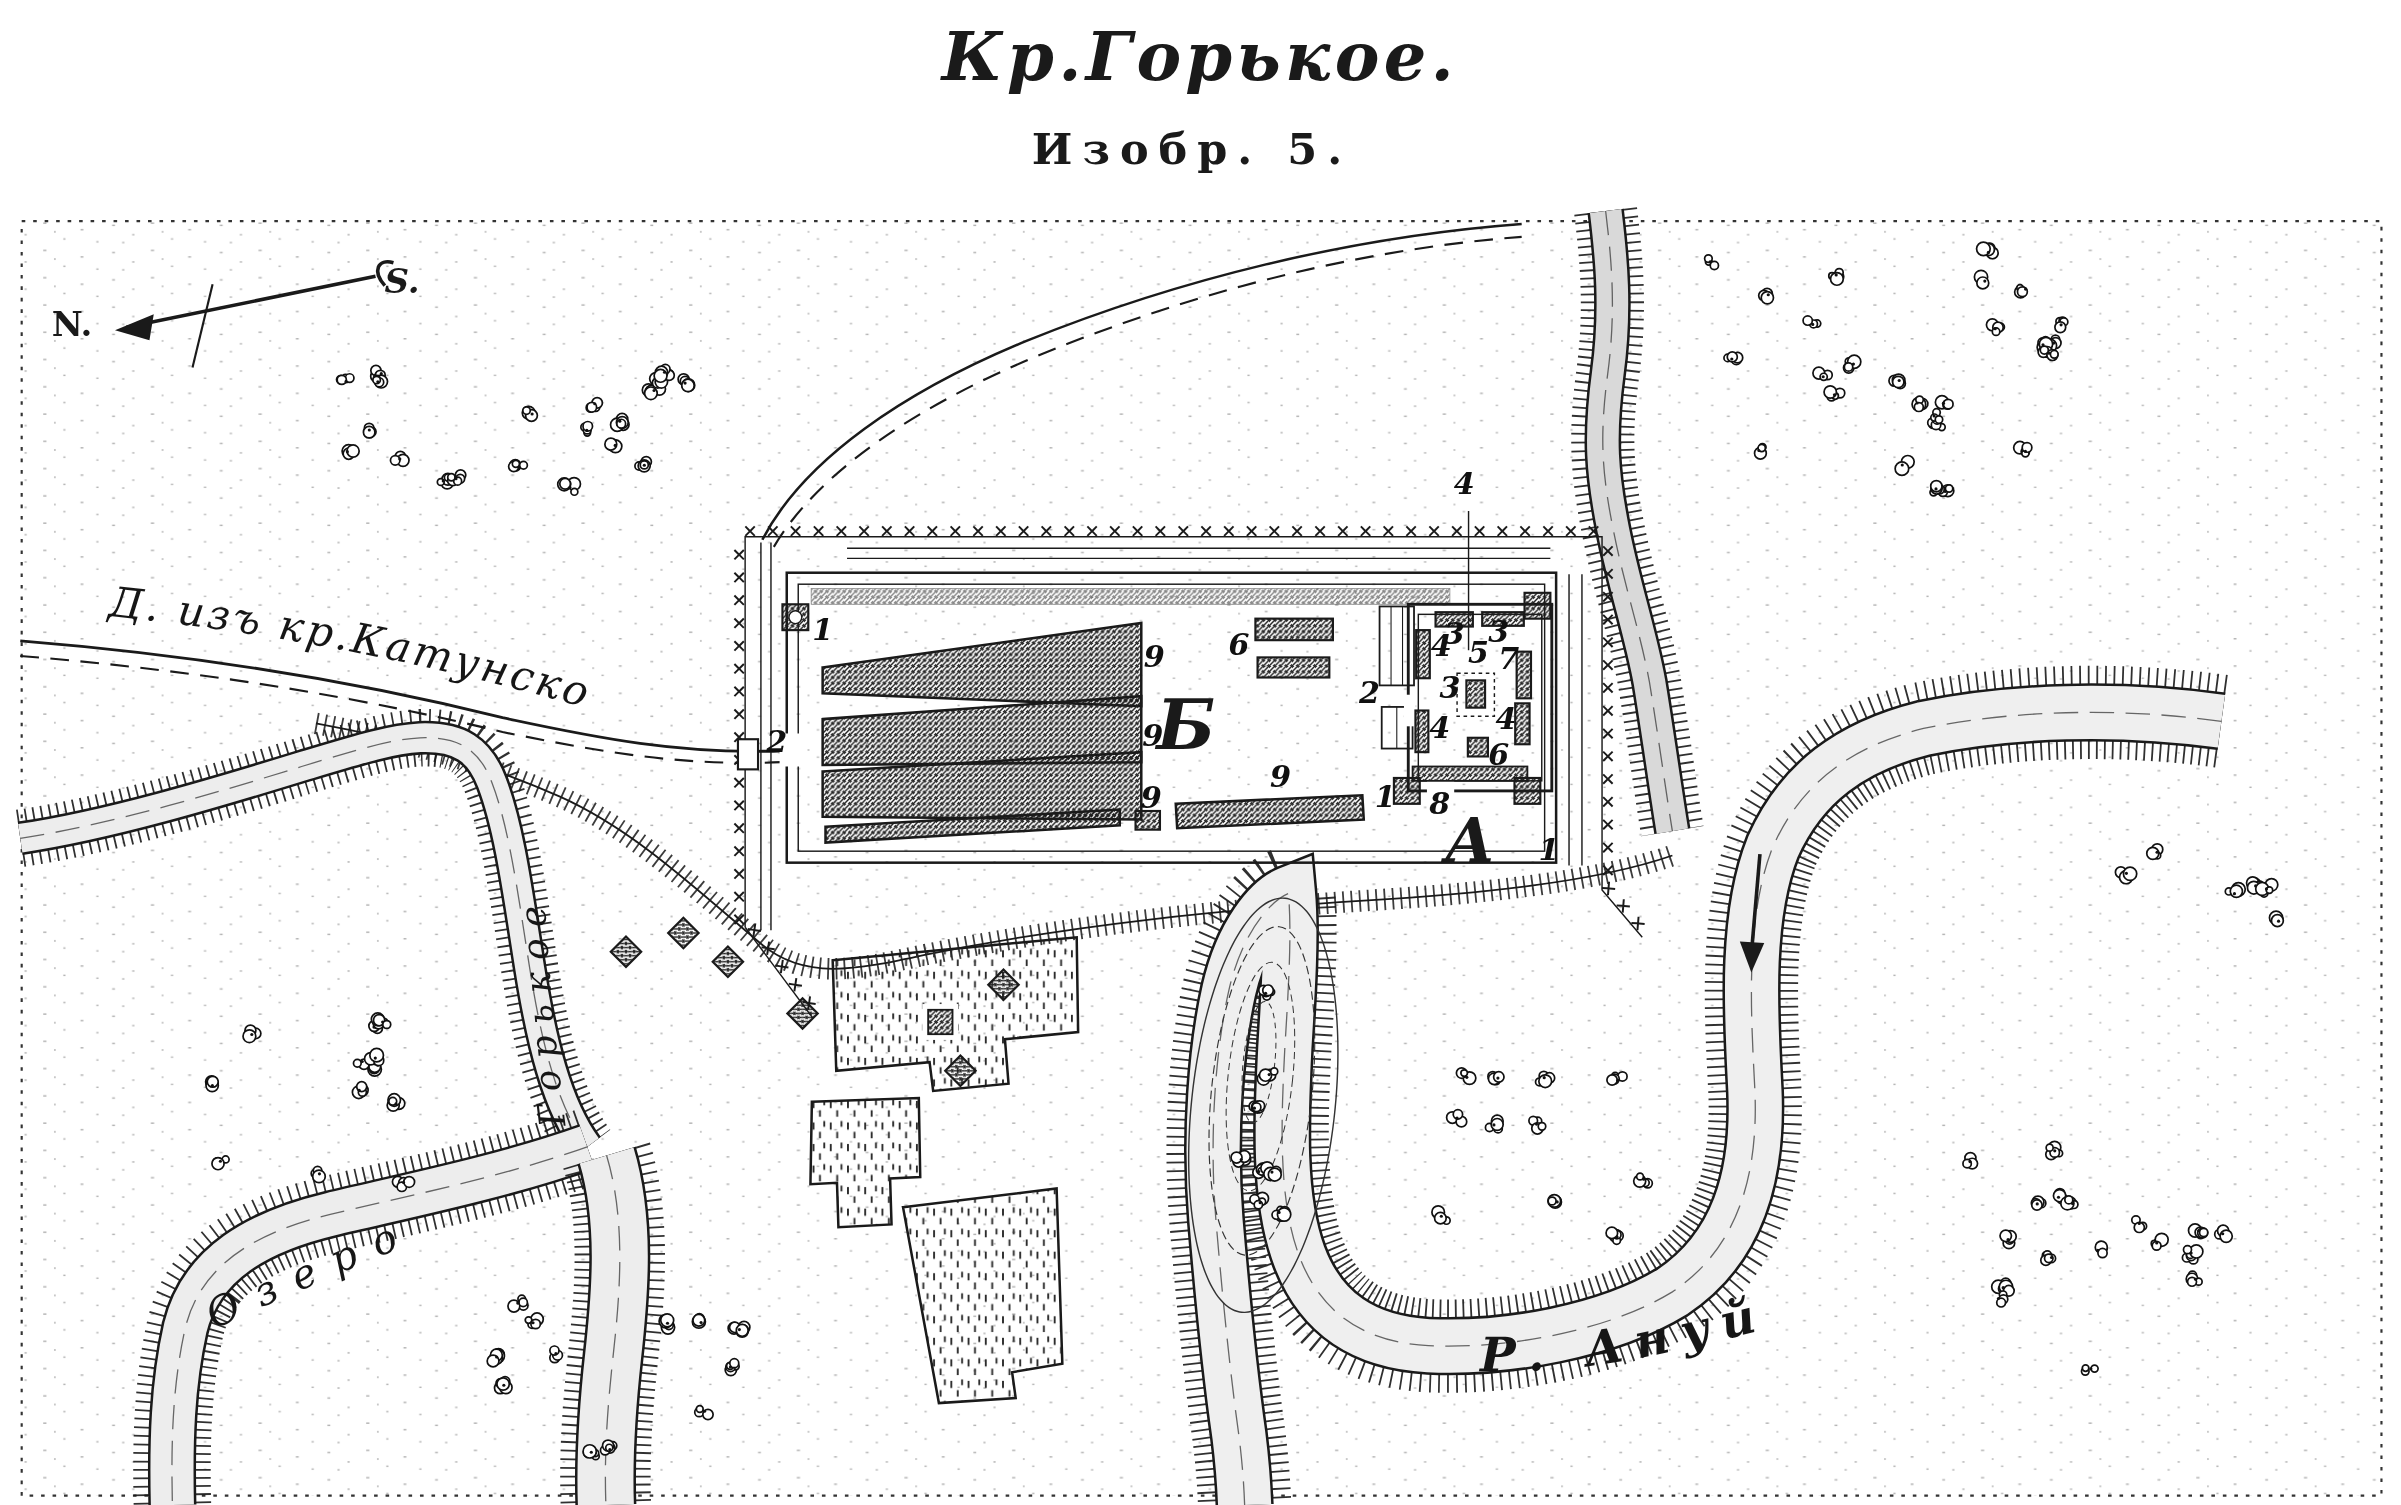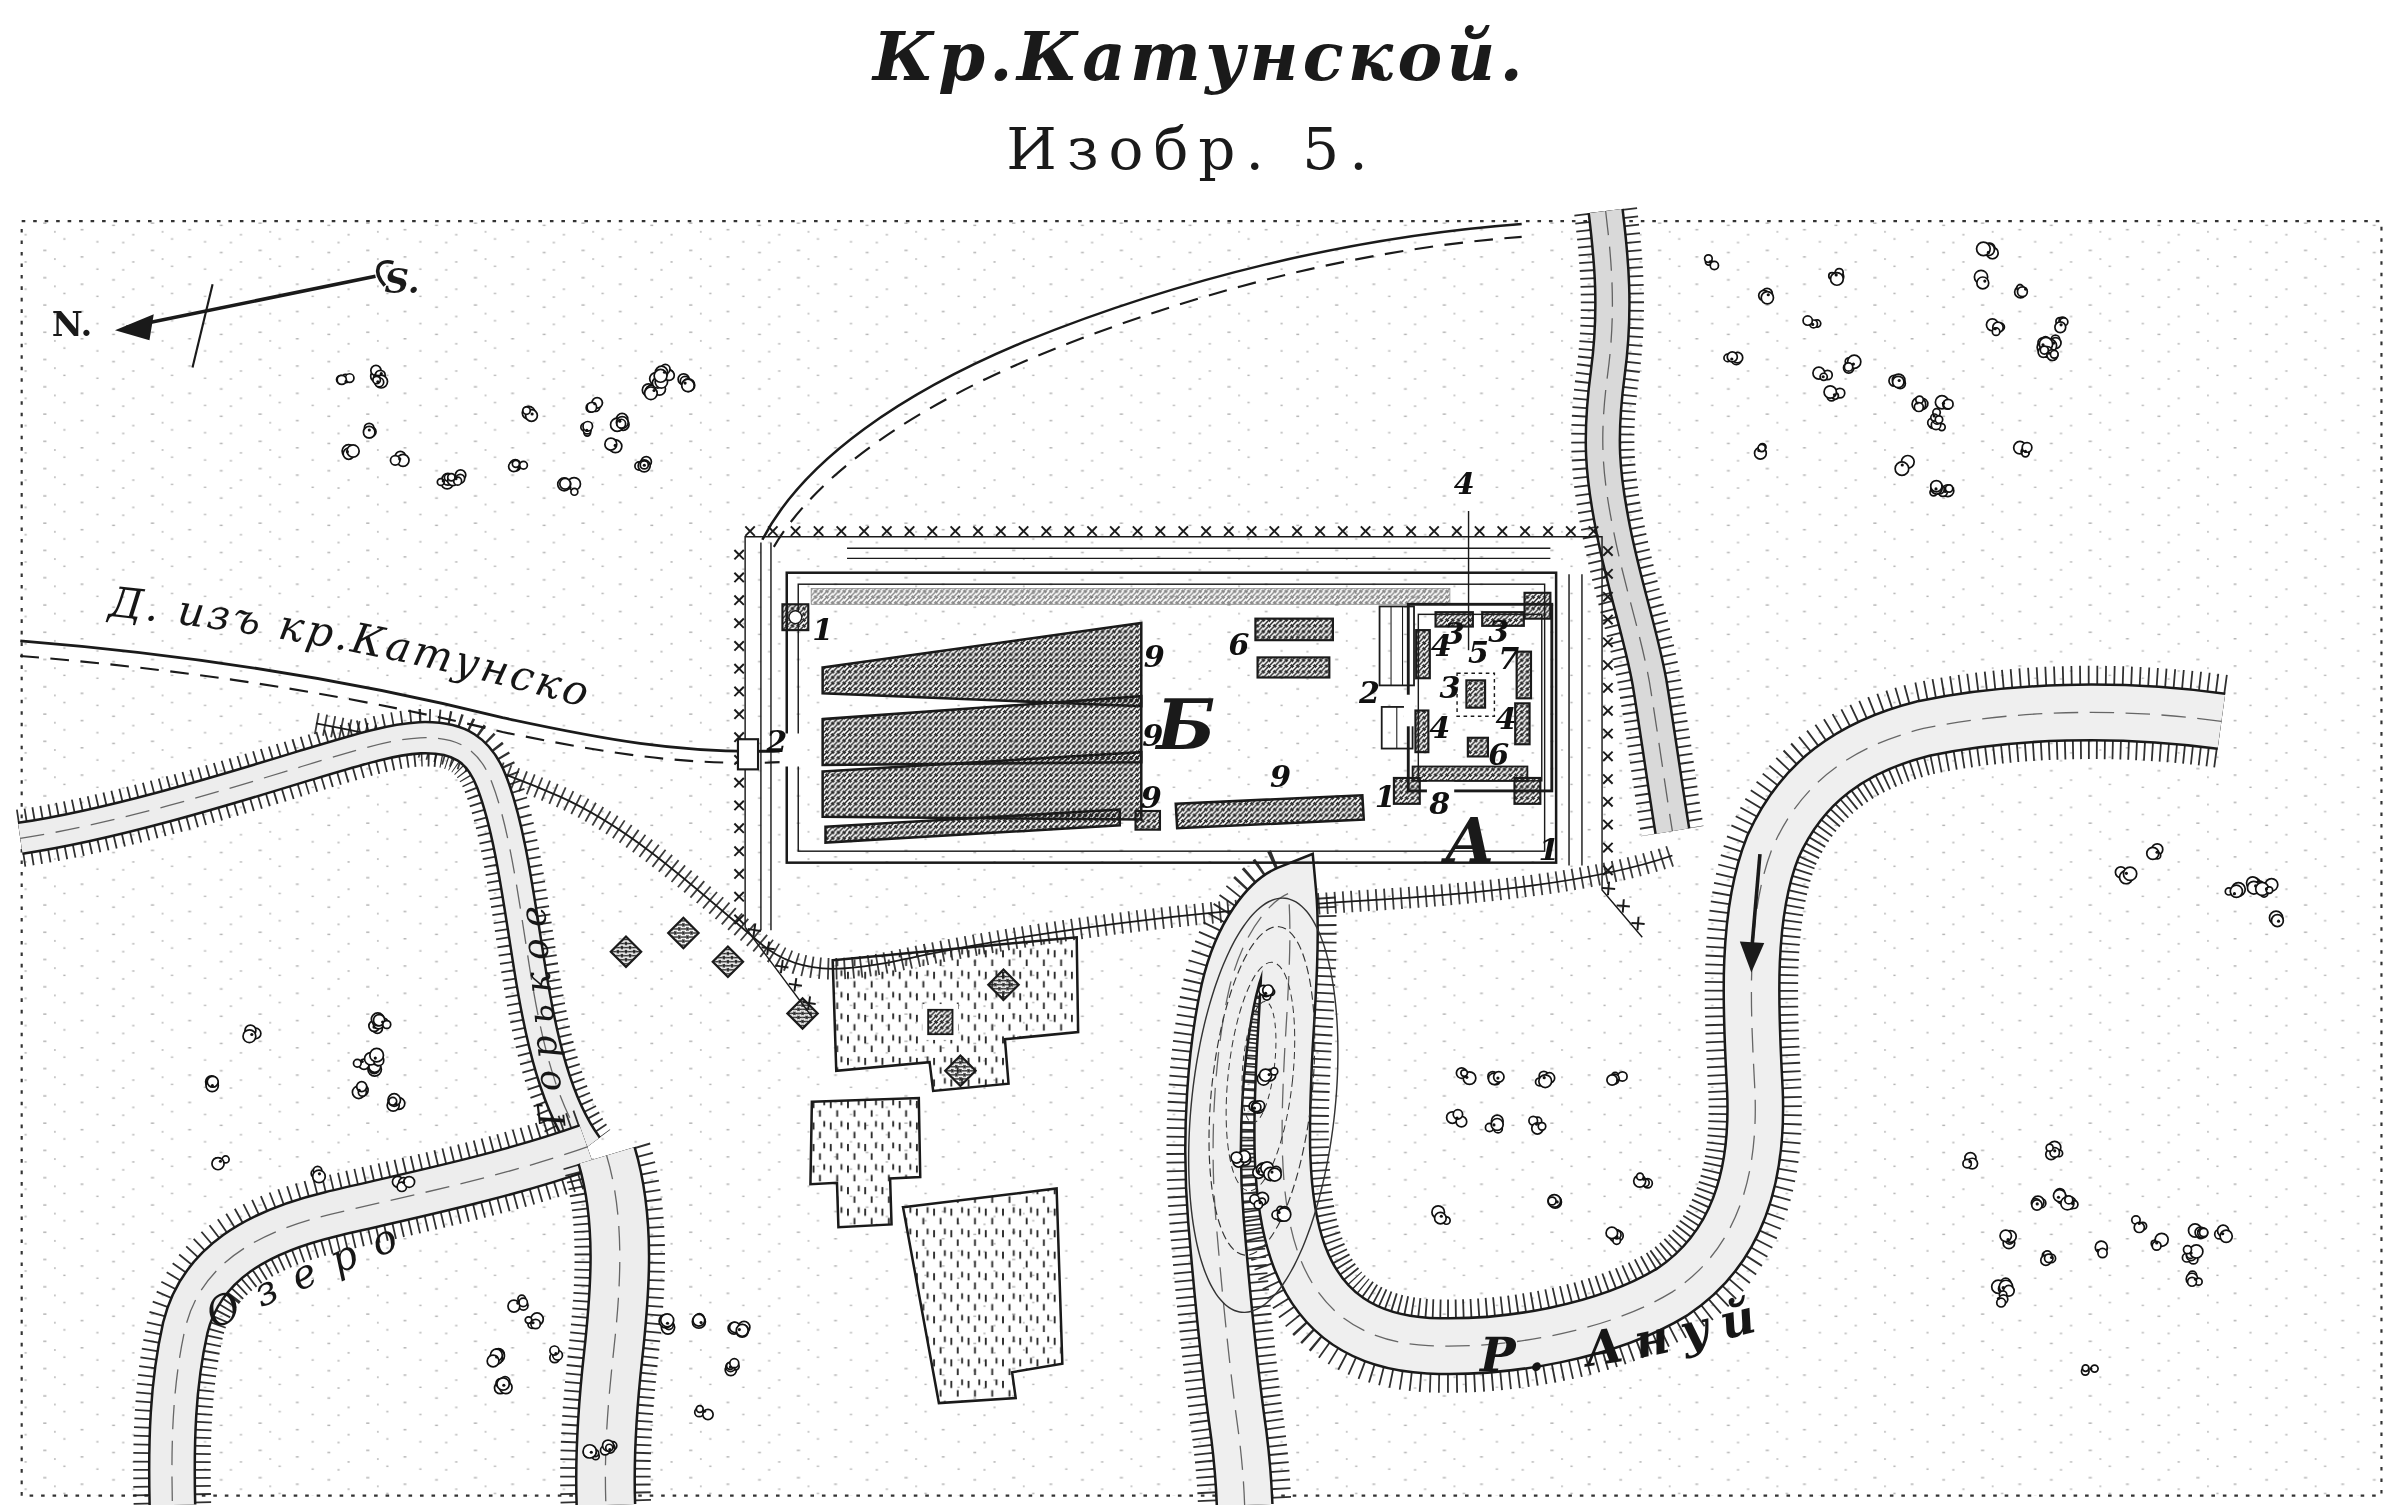--- a/index.html
+++ b/index.html
@@ -1,21 +1,21 @@
 <!DOCTYPE html>
 <html style="font-size:11.5px"><head>
 <meta charset="utf-8">
 <style>
   html,body{margin:0;padding:0;background:#ffffff;}
   #stage{position:relative;width:2401px;height:1505px;background:#ffffff;overflow:hidden;
          font-family:"DejaVu Serif", serif;color:#1a1a1a;}
   #map-svg{position:absolute;left:0;top:0;width:2401px;height:1505px;}
   .abs{position:absolute;transform:translate(-50%,-50%);white-space:nowrap;}
   .title1{font-size:67px;font-style:italic;font-weight:bold;letter-spacing:4.3px;}
-  .title2{font-size:58px;font-weight:normal;letter-spacing:10px;}
+  .title2{font-size:43px;font-weight:bold;letter-spacing:10px;}
   .compass-letter{font-size:34px;font-weight:bold;}
   .fort-letter{font-style:italic;font-weight:bold;}
   .letter-b{font-size:69px;}
   .letter-a{font-size:62px;}
   svg text{font-family:"DejaVu Serif", serif;}
   .maplabel{font-style:italic;fill:#161616;}
 </style>
 </head>
 <body>
 
@@ -767,21 +767,21 @@
       </text>
       <text class="maplabel" font-size="56" letter-spacing="26">
         <textPath href="#lp-lake1" xlink:href="#lp-lake1">Озеро</textPath>
       </text>
       <text class="maplabel" font-size="50" letter-spacing="16">
         <textPath href="#lp-lake2" xlink:href="#lp-lake2">Горькое</textPath>
       </text>
     </g>
   </svg>
 
-  <div class="abs title1" style="left:1200px;top:56px;">Кр.Катунской.</div>
+  <div class="abs title1" style="left:1200px;top:56px;">Кр.Горькое.</div>
   <div class="abs title2" style="left:1192px;top:149px;">Изобр. 5.</div>
 
   <div class="abs compass-letter" style="left:72px;top:324px;">N.</div>
   <div class="abs compass-letter" style="left:402px;top:281px;font-style:italic;">S.</div>
 
   <div class="abs fort-letter letter-b" style="left:1186px;top:724px;">Б</div>
   <div class="abs fort-letter letter-a" style="left:1470px;top:840px;">А</div>
 </div>
 
 

